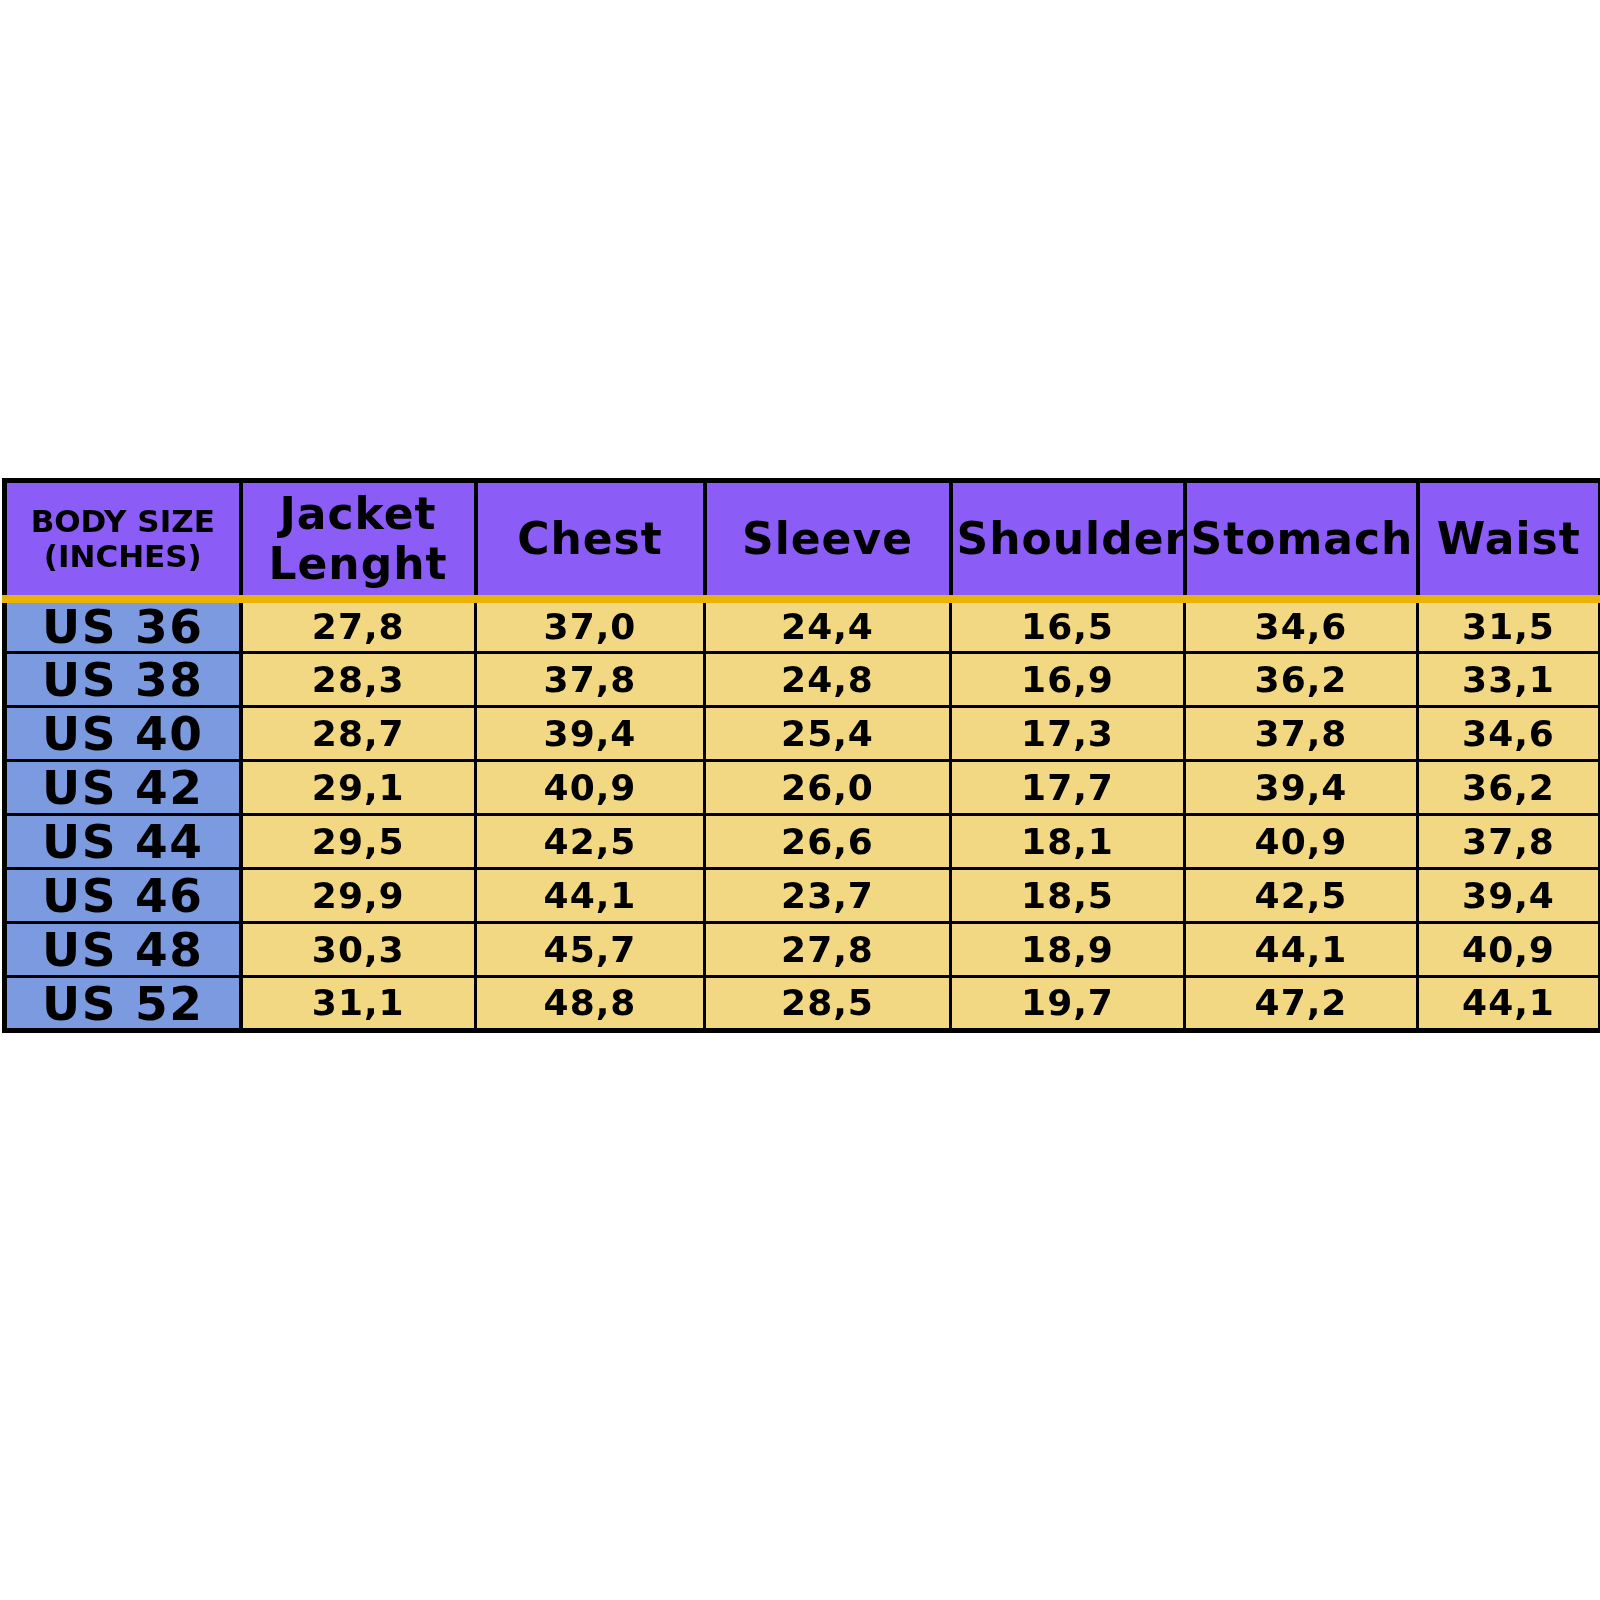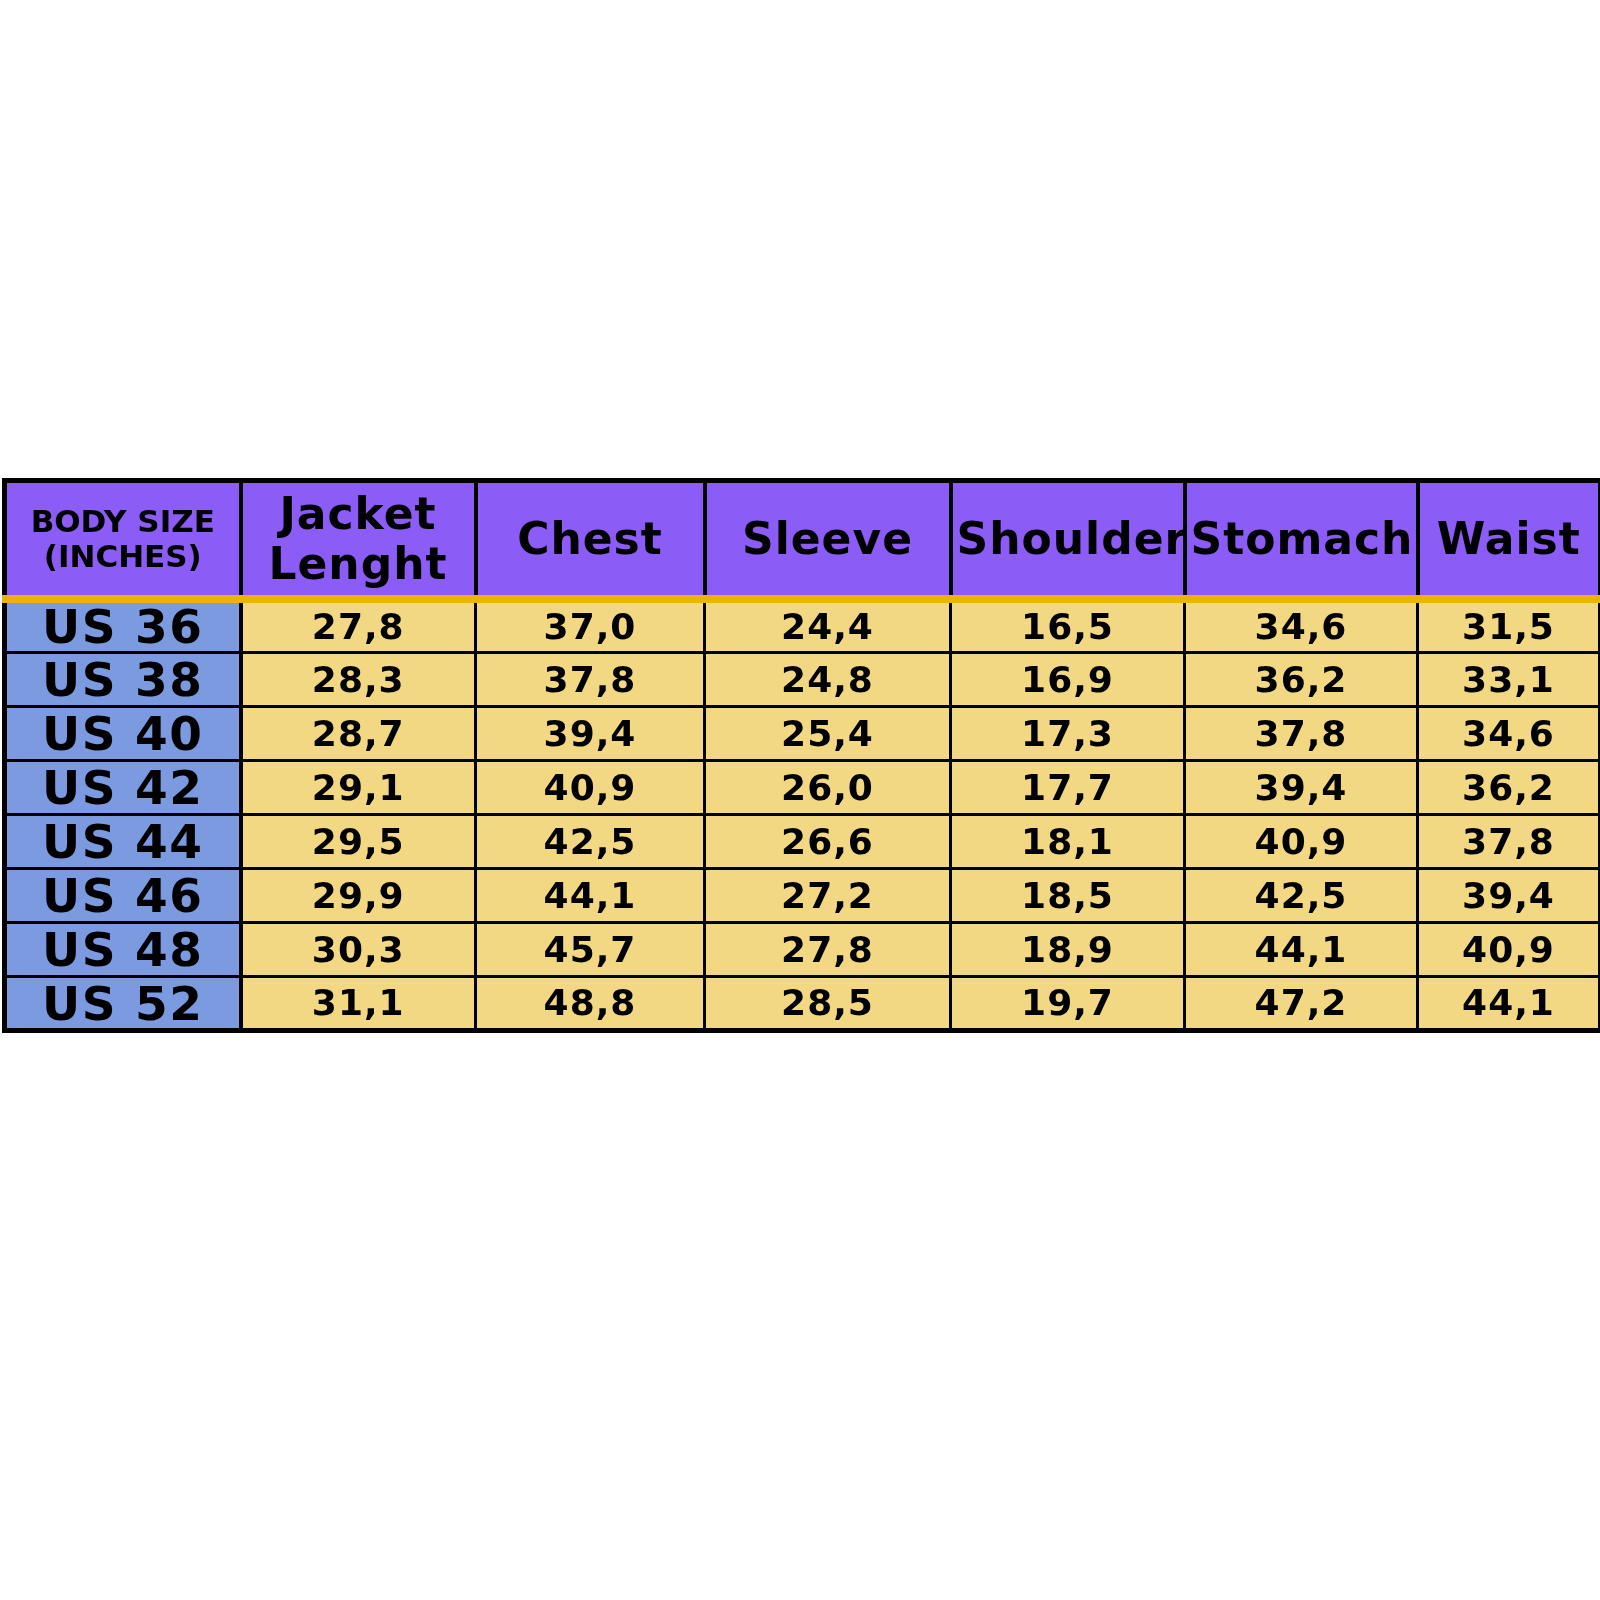--- a/index.html
+++ b/index.html
@@ -189,21 +189,21 @@
         <td>42,5</td>
         <td>26,6</td>
         <td>18,1</td>
         <td>40,9</td>
         <td>37,8</td>
       </tr>
       <tr>
         <td class="size-cell">US 46</td>
         <td>29,9</td>
         <td>44,1</td>
-        <td>27,2</td>
+        <td>23,7</td>
         <td>18,5</td>
         <td>42,5</td>
         <td>39,4</td>
       </tr>
       <tr>
         <td class="size-cell">US 48</td>
         <td>30,3</td>
         <td>45,7</td>
         <td>27,8</td>
         <td>18,9</td>

